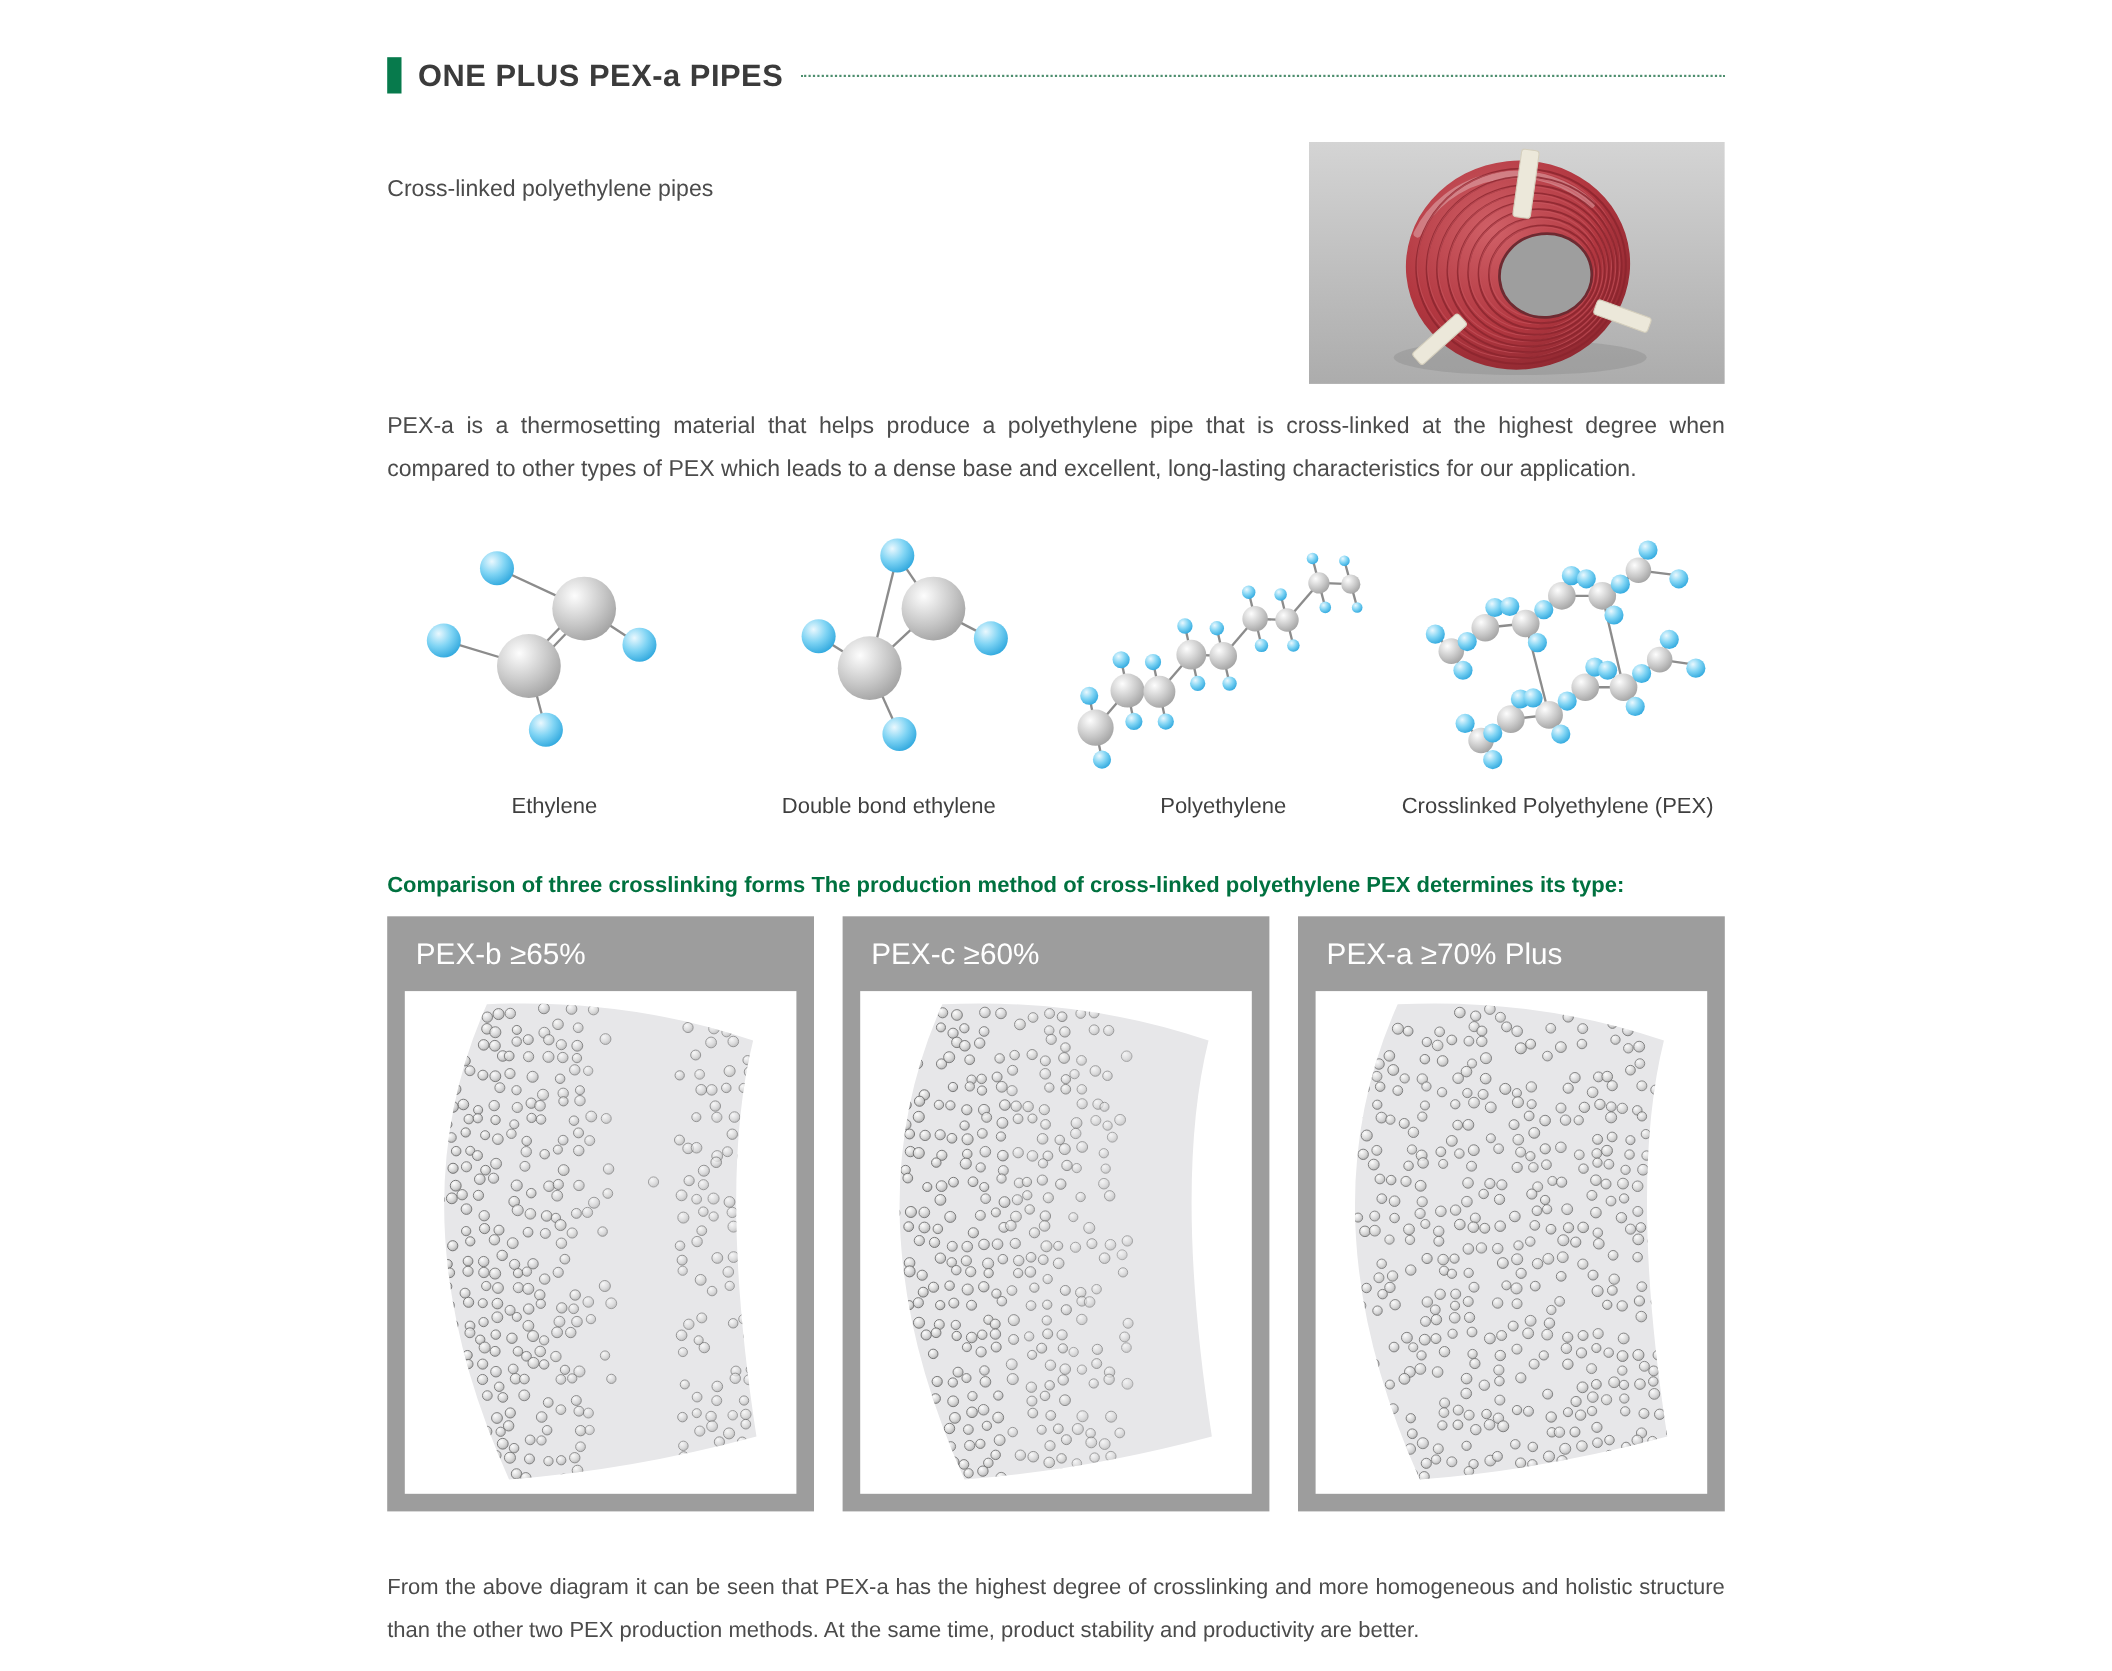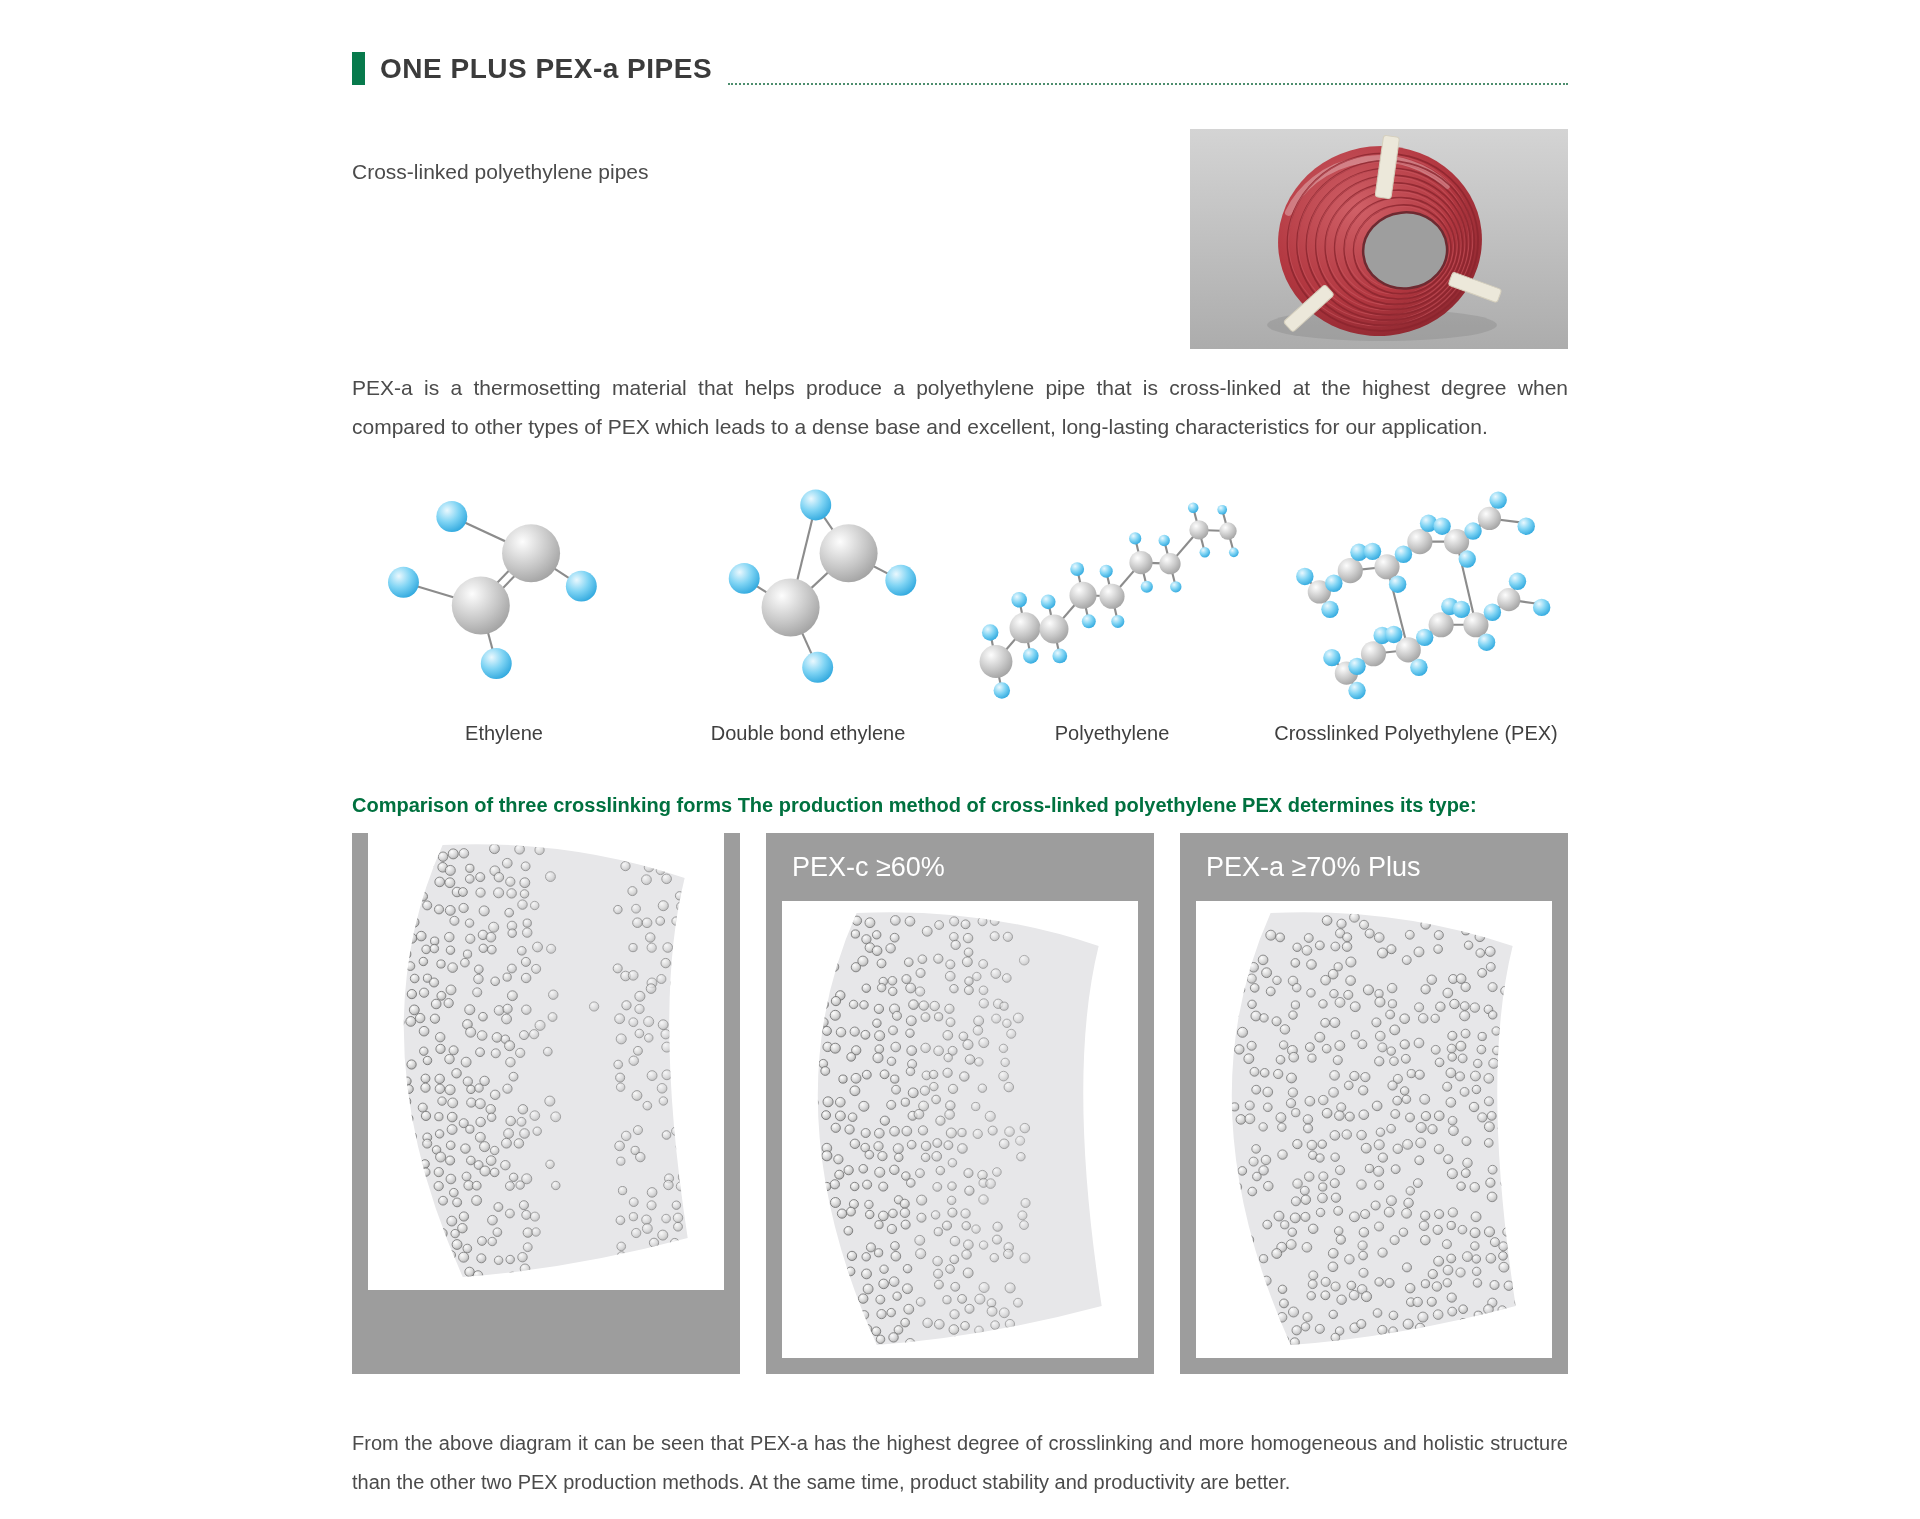--- a/index.html
+++ b/index.html
@@ -1,19 +1,19 @@
 <!DOCTYPE html>
 <html><head>
 <meta charset="utf-8">
 <style>
   html,body{margin:0;padding:0;background:#ffffff;}
   .screen{position:relative;width:1920px;height:1519px;background:#ffffff;overflow:hidden;
           font-family:"Liberation Sans", sans-serif;color:#4b4b4b;}
   
-  .title-row{position:absolute;left:352px;top:52px;width:1216px;display:flex;align-items:flex-end;}
+  .title-row{position:absolute;left:352px;top:52px;width:1216px;display:flex;align-items:center;}
   .accent-bar{width:13px;height:33px;background:#077a4c;margin-right:15px;flex:0 0 auto;}
   .page-title{font-size:28px;font-weight:700;color:#3b3b3b;letter-spacing:.5px;white-space:nowrap;}
   .dotted-rule{flex:1;height:0;border-bottom:2px dotted #4d8e6e;margin-left:16px;}
   
   .photo{position:absolute;left:1190px;top:129px;width:378px;height:220px;}
   .photo svg{display:block;width:100%;height:100%;}
   
   .intro{position:absolute;left:352px;top:152px;width:730px;font-size:21px;line-height:39px;}
   .intro .sub{margin:0;}
   .intro .para{margin:0;text-align:justify;}
@@ -330,20 +330,21 @@
           <circle cx="280" cy="138" r="9" fill="url(#bg3)"></circle>
         </svg>
       <div class="mol-label">Crosslinked Polyethylene (PEX)</div>
     </div>
   </div>
 
   <div class="cmp-heading">Comparison of three crosslinking forms The production method of cross-linked polyethylene PEX determines its type:</div>
 
   <div class="panels">
     <div class="panel">
+      <div class="panel-header">PEX-b ≥65%</div>
       <div class="panel-body">
         <svg viewBox="0 0 353 457" preserveAspectRatio="none" class="sheet">
             <defs>
               <clipPath id="clip0">
                 <path d="M 74,12 Q 200,6 314,45 Q 282,175 317,405 Q 202,436 94,444 Q -12,206 74,12 Z"></path>
               </clipPath>
               <radialGradient id="dg0" cx="0.35" cy="0.3" r="0.9">
                 <stop offset="0" stop-color="#ffffff"></stop>
                 <stop offset="0.5" stop-color="#d6d6d6"></stop>
                 <stop offset="1" stop-color="#8e8e8e"></stop>

